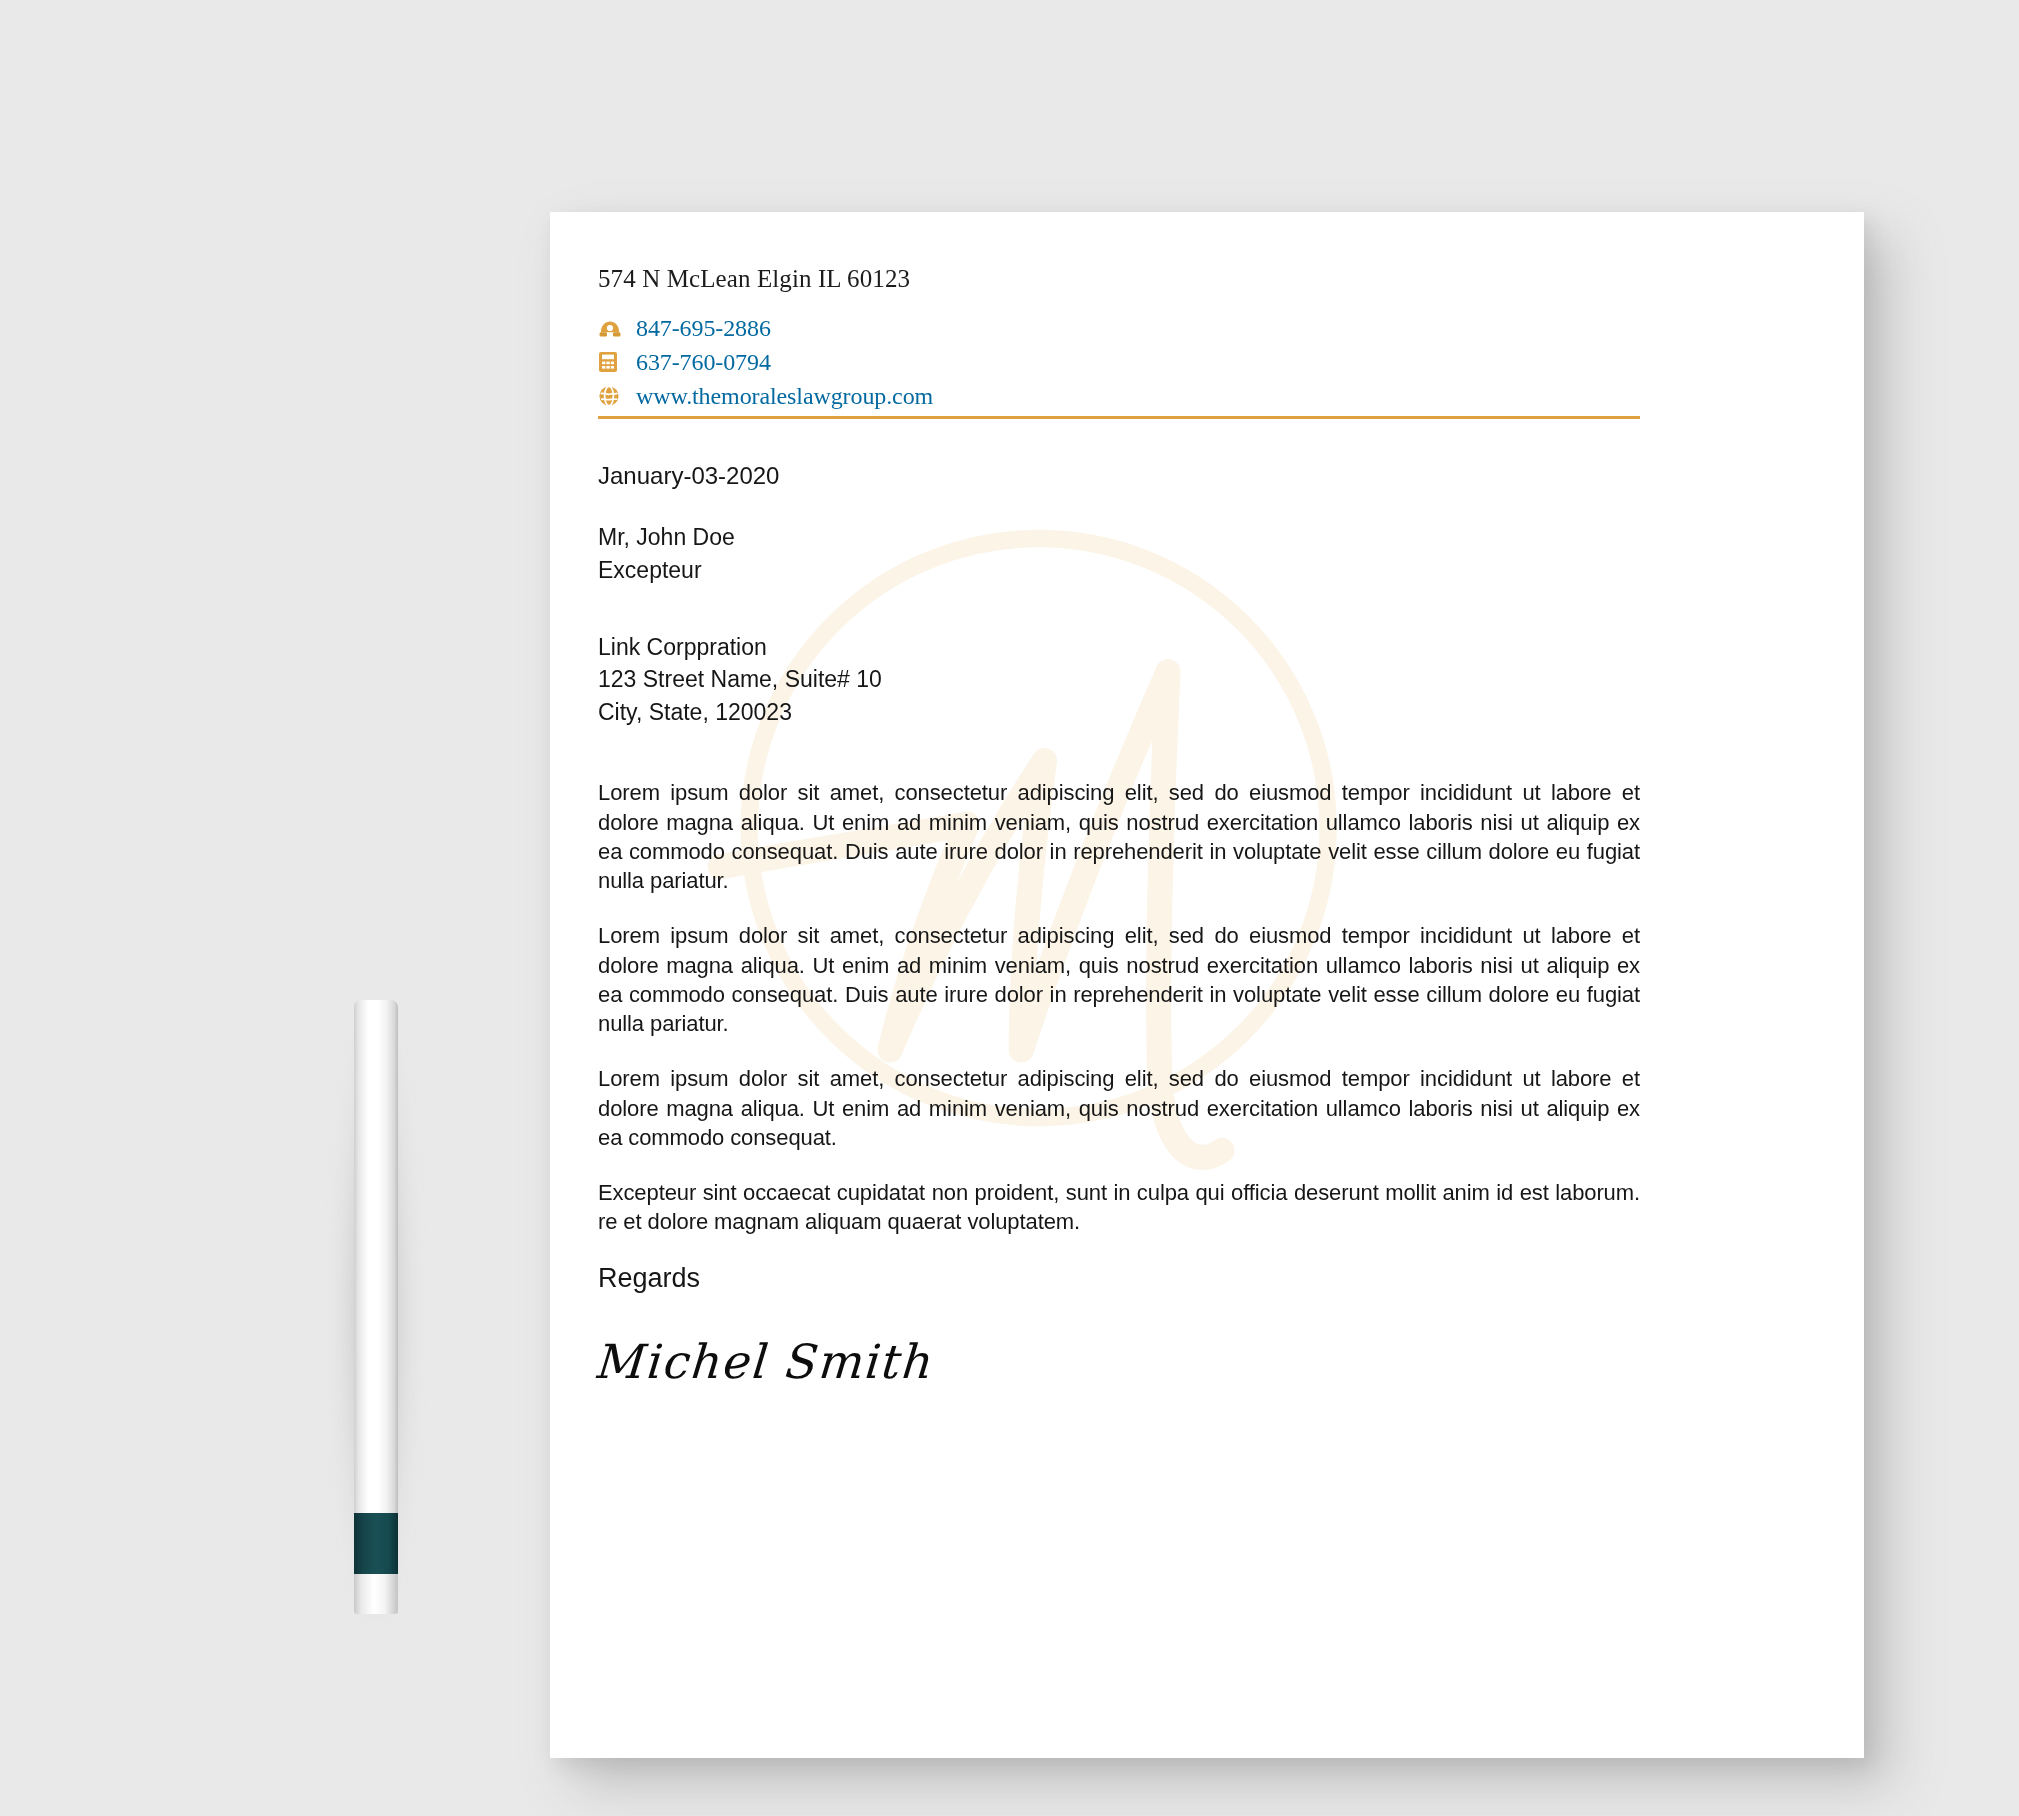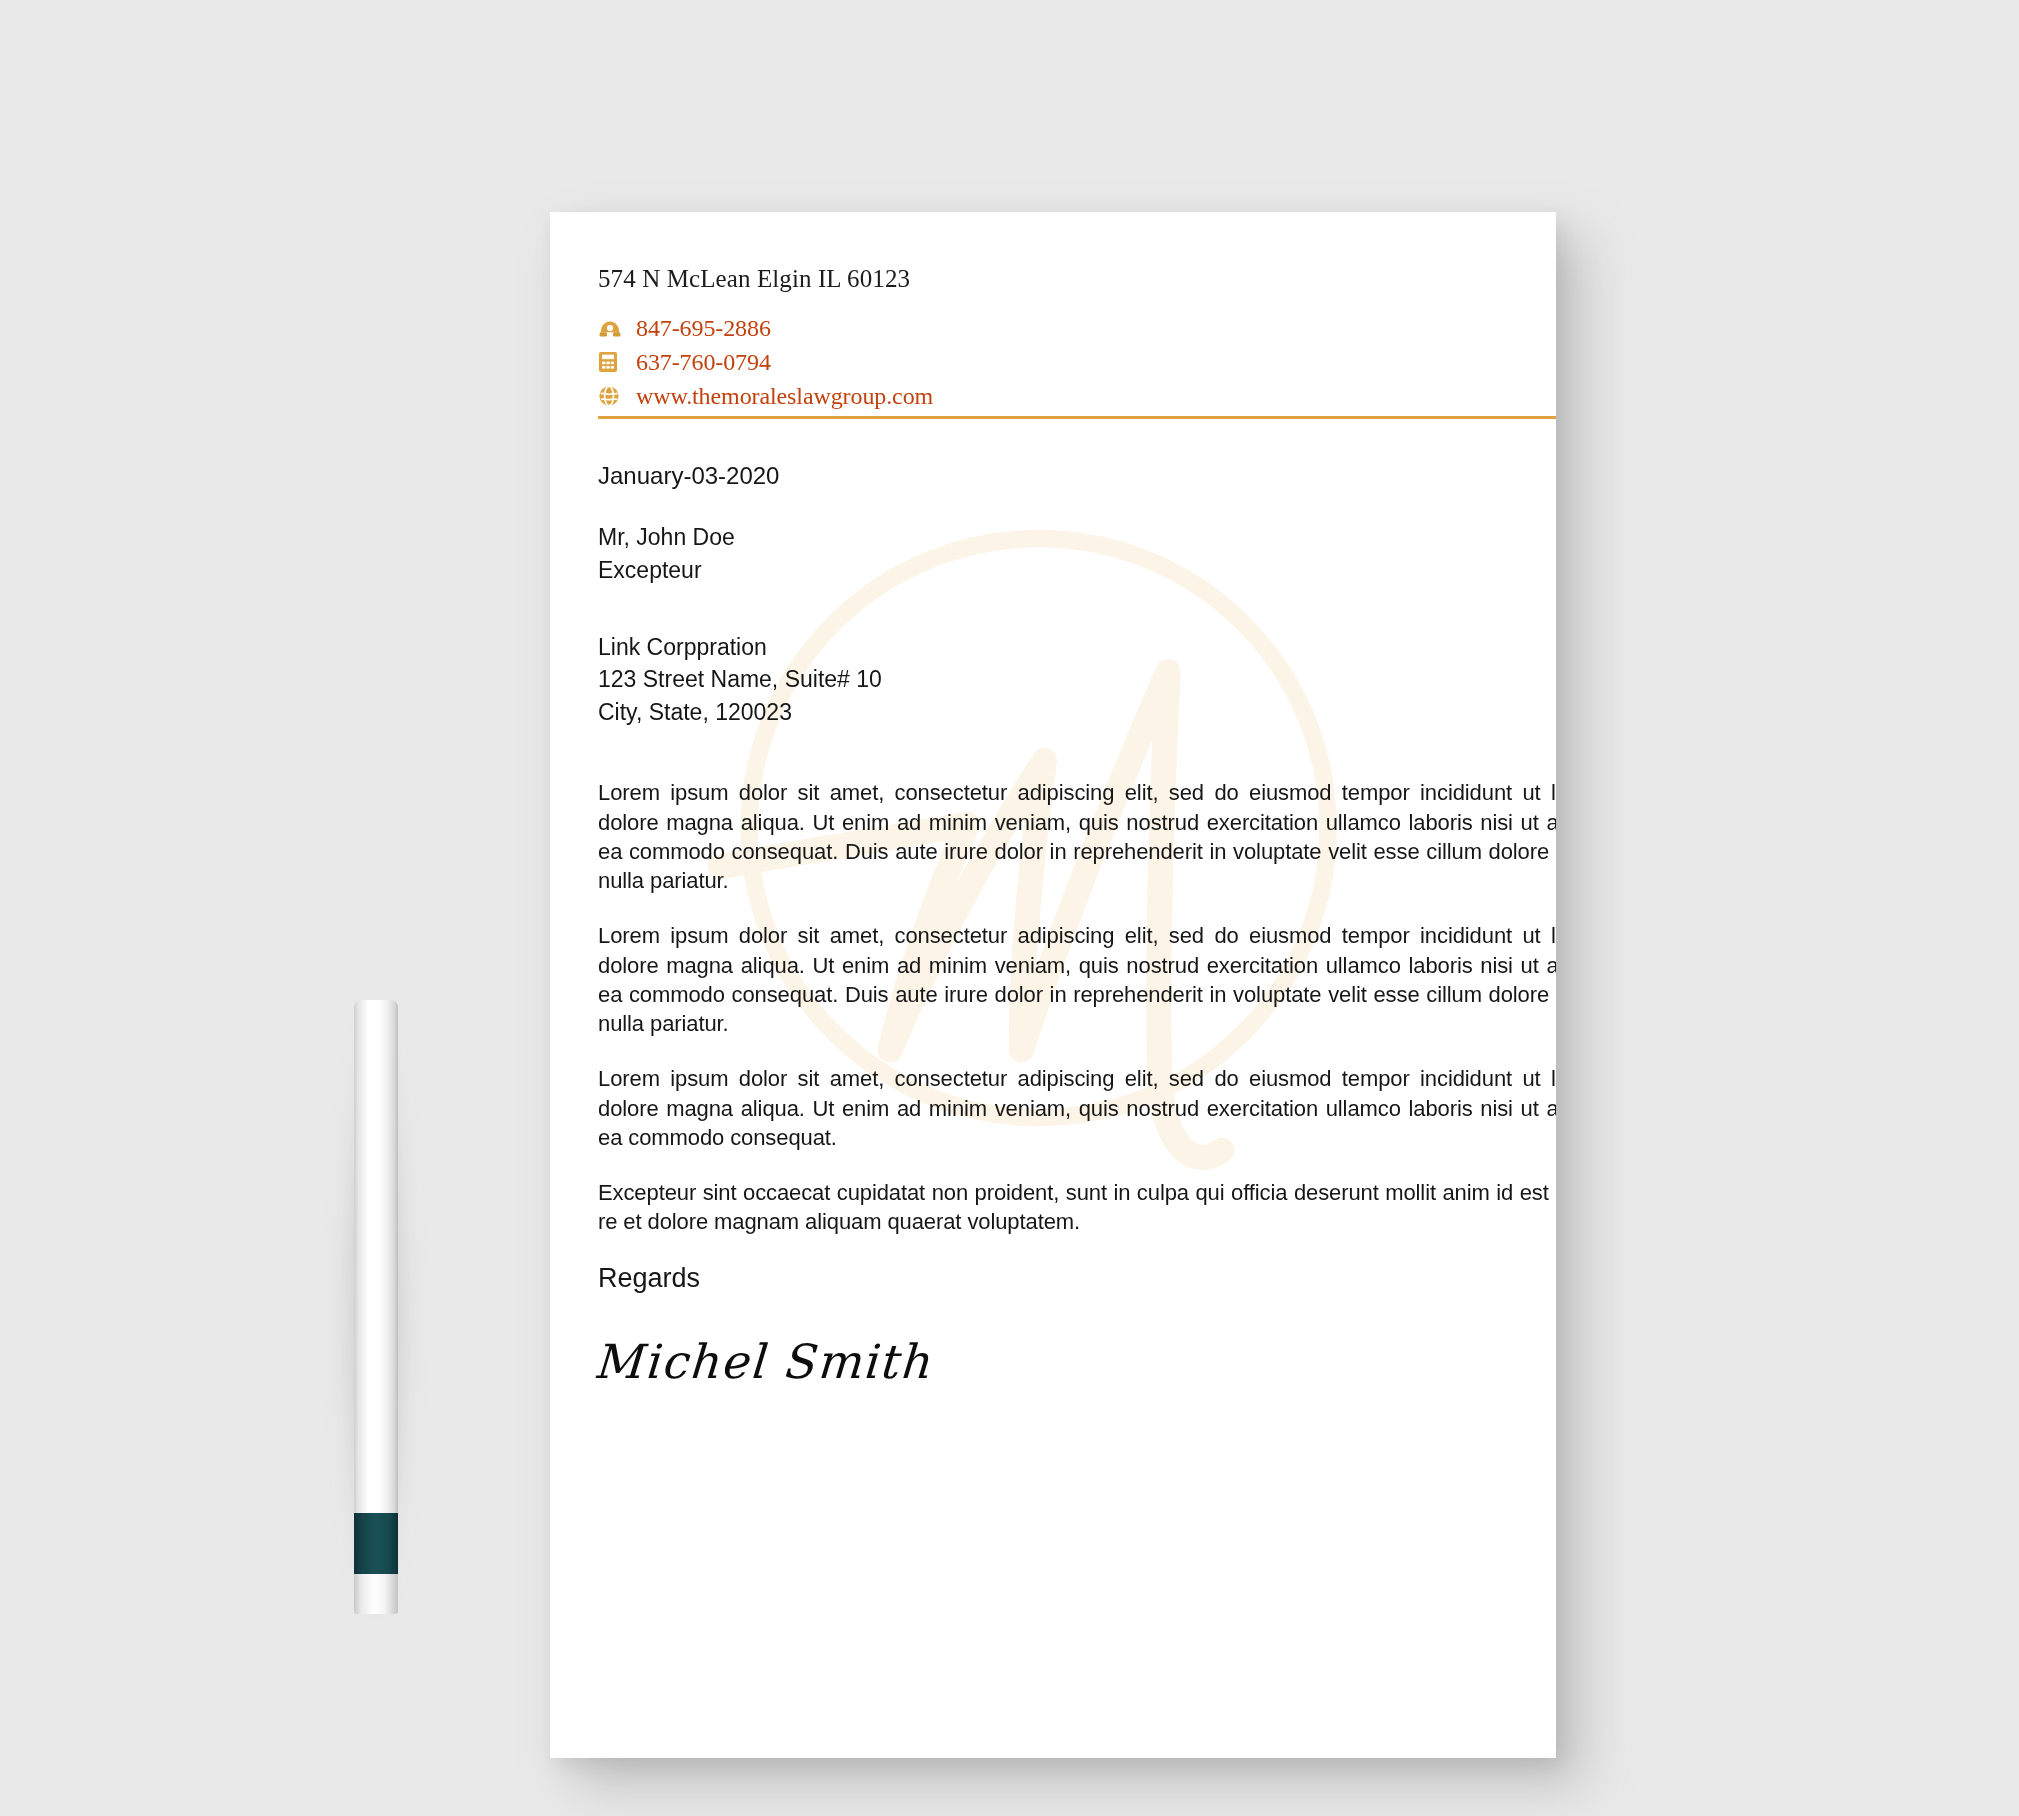--- a/index.html
+++ b/index.html
@@ -68,21 +68,21 @@
     border-radius: 0 0 4px 4px;
     background: linear-gradient(to right,
         #c9c9c9 0%, #e9e9e9 16%, #ffffff 45%, #f4f4f4 70%, #c4c4c4 100%);
   }
 
   
   #letter-page {
     position: absolute;
     left: 550px;
     top: 212px;
-    width: 1006px;
+    width: 1314px;
     height: 1546px;
     background: #ffffff;
     box-shadow: 26px 26px 48px rgba(120,120,120,0.34),
                 6px 8px 18px rgba(140,140,140,0.22);
     overflow: hidden;
   }
 
   
   #watermark {
     position: absolute;
@@ -128,21 +128,21 @@
     margin-right: 12px;
     flex: 0 0 26px;
     display: flex;
     align-items: center;
     justify-content: flex-start;
   }
   .contact-row .ci svg { display: block; }
   .contact-row .ctext {
     font-family: "Liberation Serif", serif;
     font-size: 24px;
-    color: #c2410c;
+    color: #0369a1;
     letter-spacing: -0.1px;
     white-space: nowrap;
   }
 
   
   #brand-logo {
     position: absolute;
     right: 44px;
     top: 32px;
     width: 238px;

